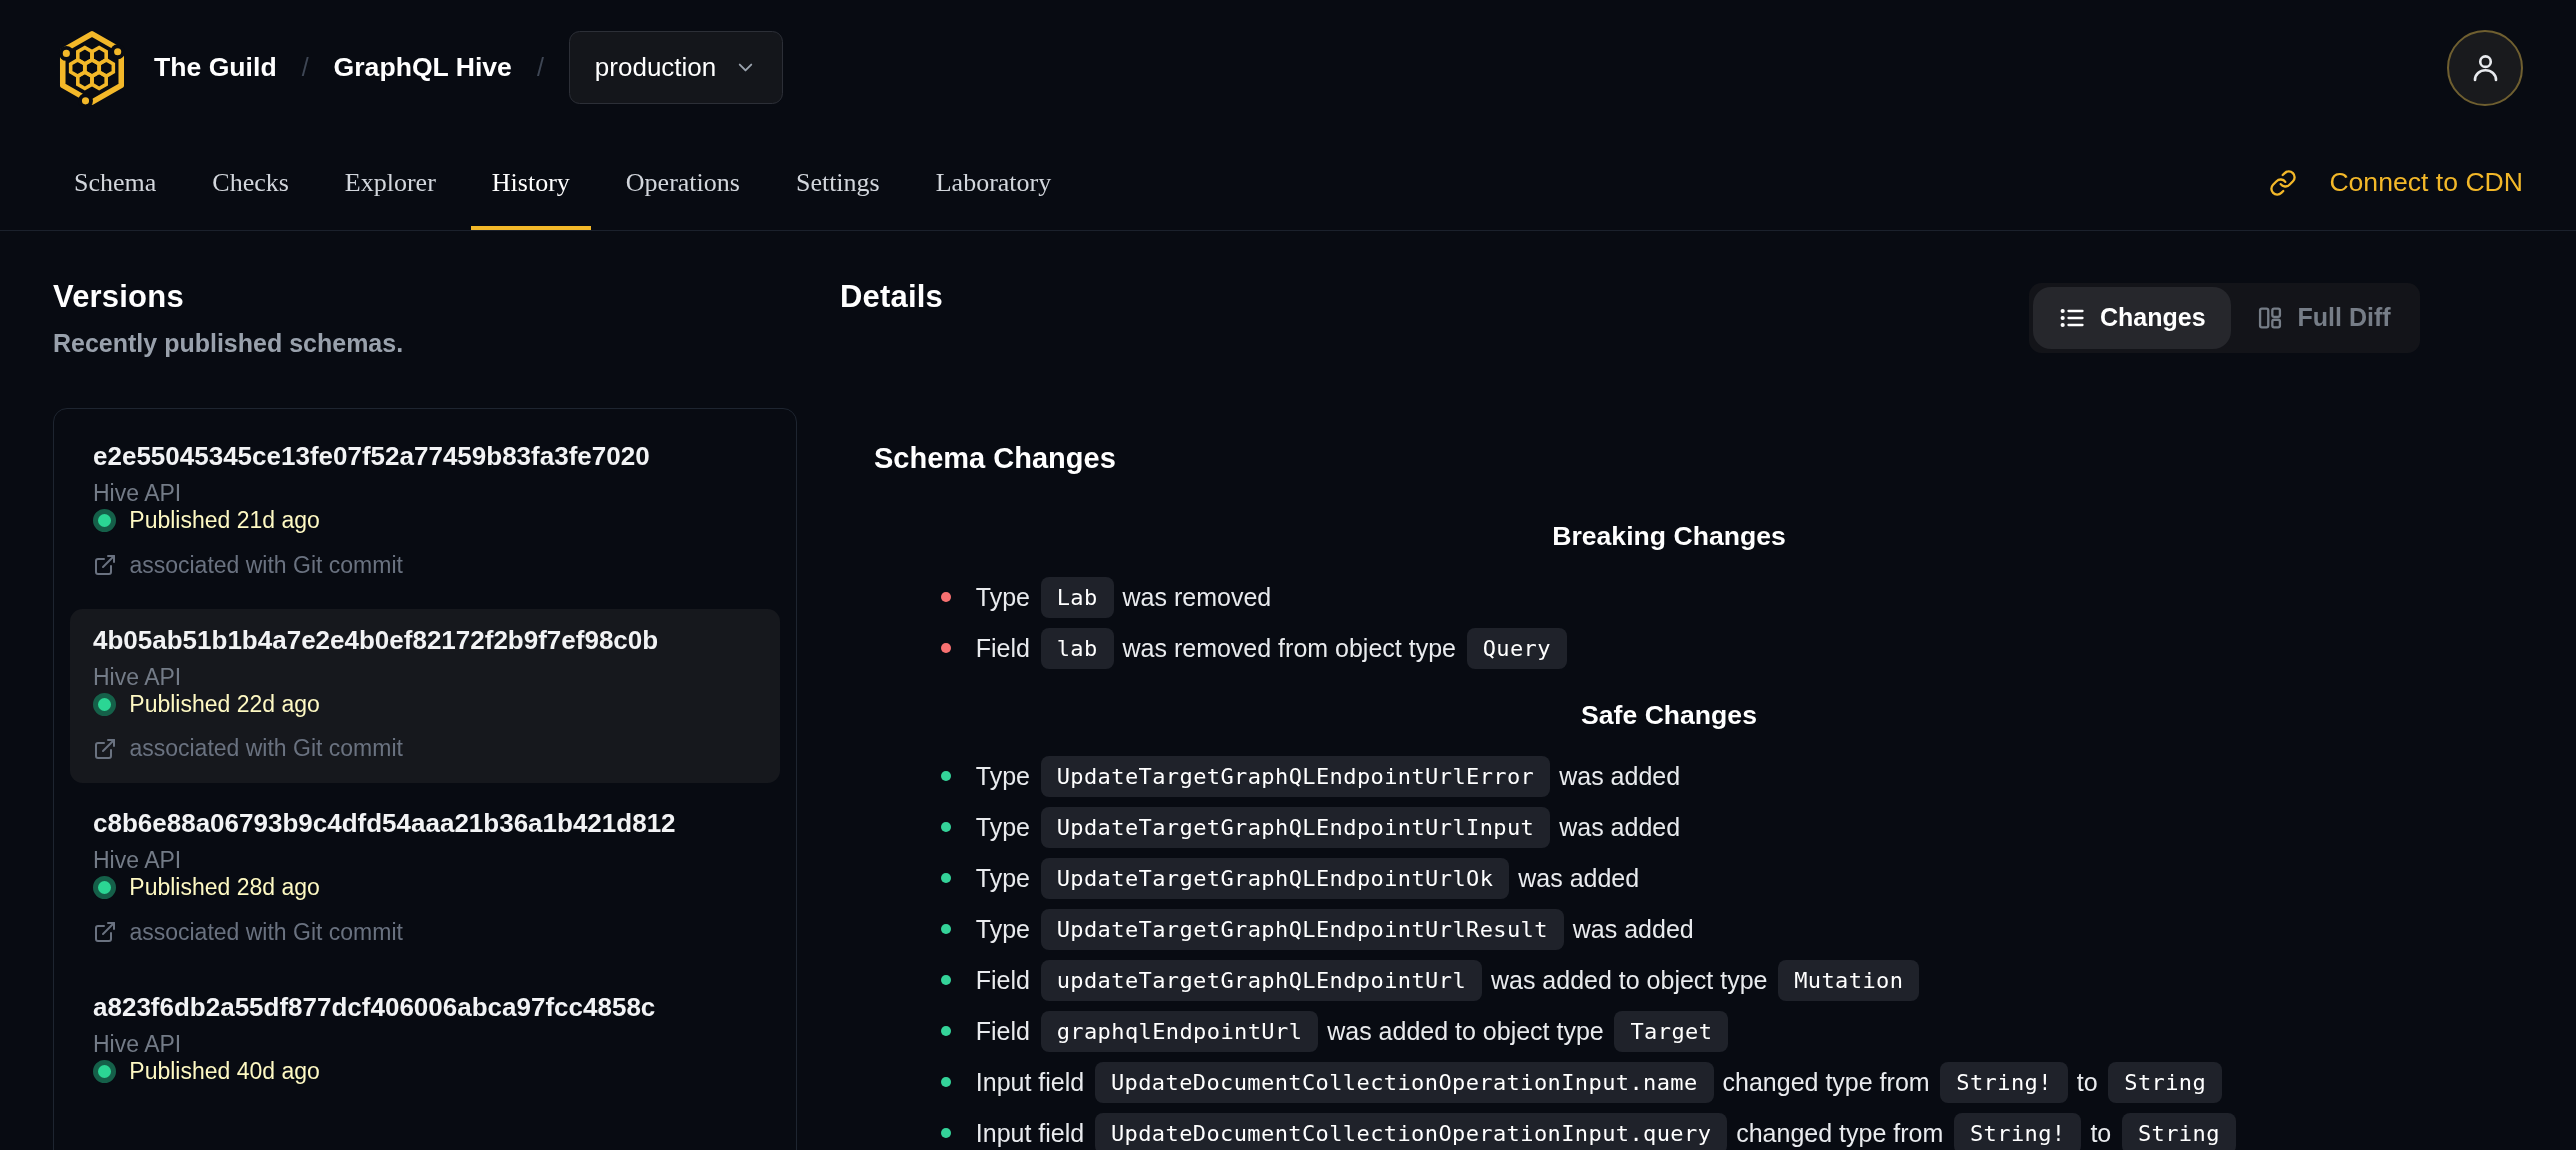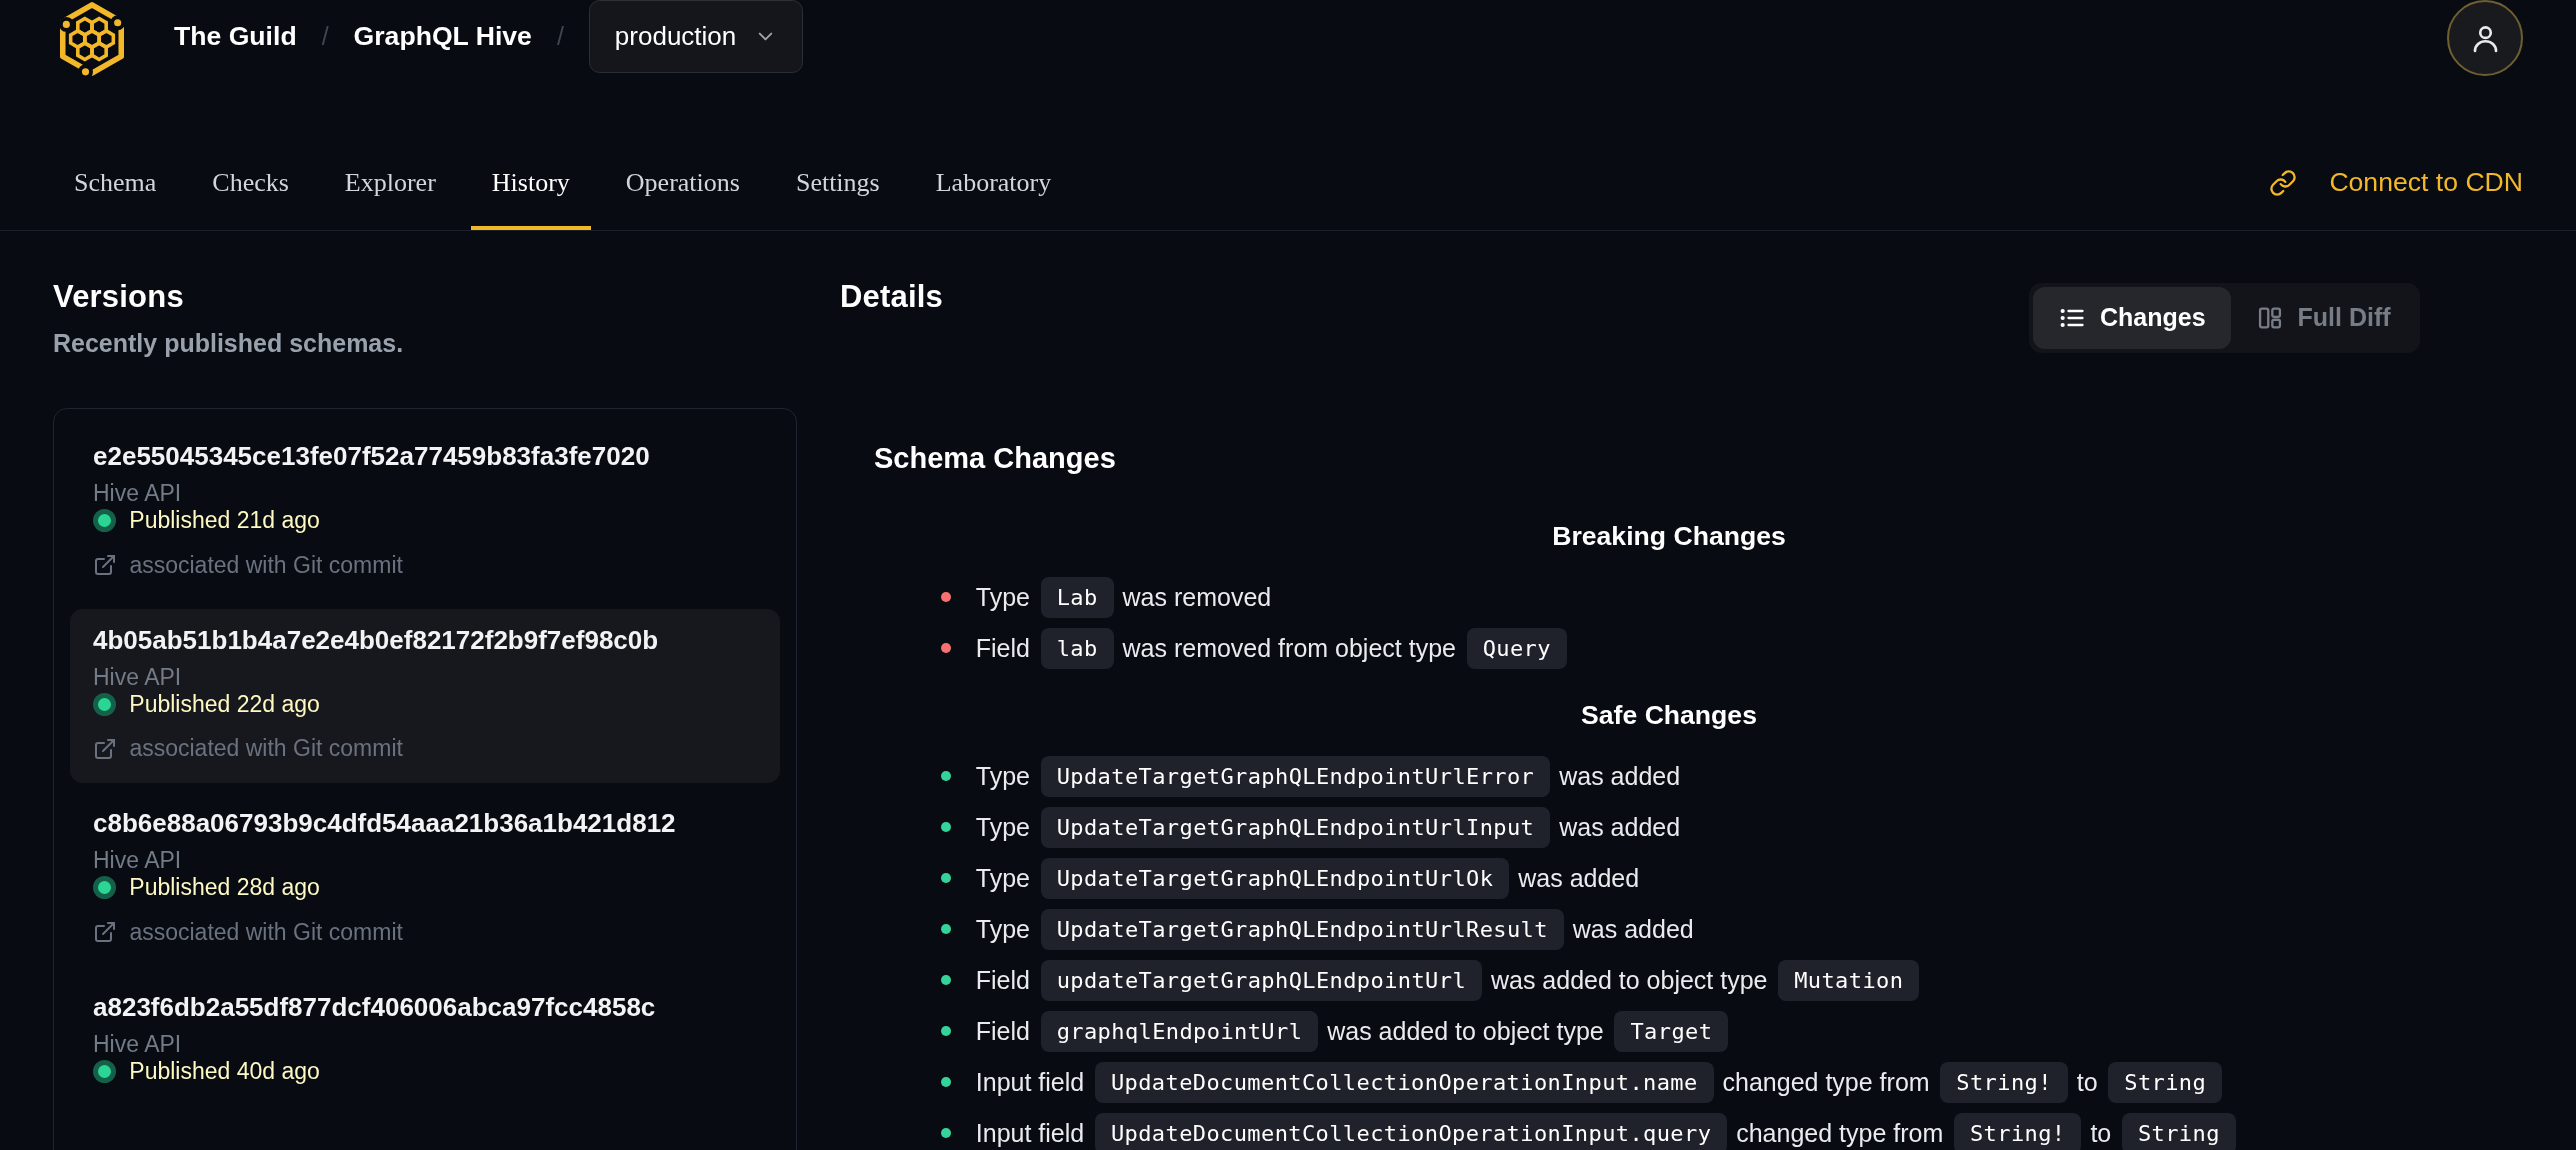--- a/index.html
+++ b/index.html
@@ -4,21 +4,21 @@
 <style>
   * { margin:0; padding:0; box-sizing:border-box; }
   html { background:#080b12; }
   body {
     width:2576px; height:1151px; overflow:hidden;
     background:var(--bg,#080b12); color:#fff;
     font-family:"Liberation Sans", sans-serif;
     position:relative;
   }
   
-  .header-top { height:135px; padding:0 53px; display:flex; align-items:flex-start;gap:20px; }
+  .header-top { height:135px; padding:0 53px; display:flex; align-items:center; }
   .logo-svg { width:78px; height:78px; display:block; }
   .breadcrumb { display:flex; align-items:center; margin-left:23px; gap:25px; }
   .crumb { font-size:26.6px; font-weight:600; color:#fff; cursor:pointer; }
   .crumb-sep { font-size:25px; color:#3e4654; font-weight:400; }
   .target-btn {
     display:flex; align-items:center; gap:17.7px; height:73px; padding:0 25px;
     background:#14161b; border:0.9px solid #2c2f37; border-radius:10.6px;
     color:#fff; font-size:26px; font-family:inherit; cursor:pointer;
   }
   .chev { width:23px; height:23px; stroke:#9ba3ae; }
@@ -65,21 +65,21 @@
   .v-git { display:flex; align-items:center; gap:12.4px; margin-top:17.7px; font-size:23px; color:#6a7280; cursor:pointer; }
   .v-git svg { width:24px; height:24px; stroke:#6a7280; flex:none; }
   
   .col-right { flex:1; margin-left:43px; }
   .details-head { display:flex; justify-content:space-between; align-items:flex-start; }
   .toggle-group {
     display:flex; background:#131419; border-radius:12.4px; padding:4.4px; margin-top:3.5px;
   }
   .toggle-btn {
     display:flex; align-items:center; gap:14px; height:62px; padding:0 25px;
-    background:none; border:none; border-radius:12px; font-family:inherit;
+    background:none; border:none; border-radius:18px; font-family:inherit;
     font-size:25px; font-weight:600; color:#767d87; cursor:pointer;
   }
   .toggle-btn svg { width:28px; height:28px; stroke:#767d87; }
   .toggle-btn.active { background:#26272c; color:#fff; }
   .toggle-btn.active svg { stroke:#fff; }
   .schema-changes { margin-top:89px; padding-left:34px; }
   .sc-title { font-size:29px; font-weight:700; }
   .change-section { padding-left:44px; margin-top:46px; }
   .change-section + .change-section { margin-top:26.6px; }
   .cs-title { font-size:26.6px; font-weight:700; color:#fff;text-align:center; }

